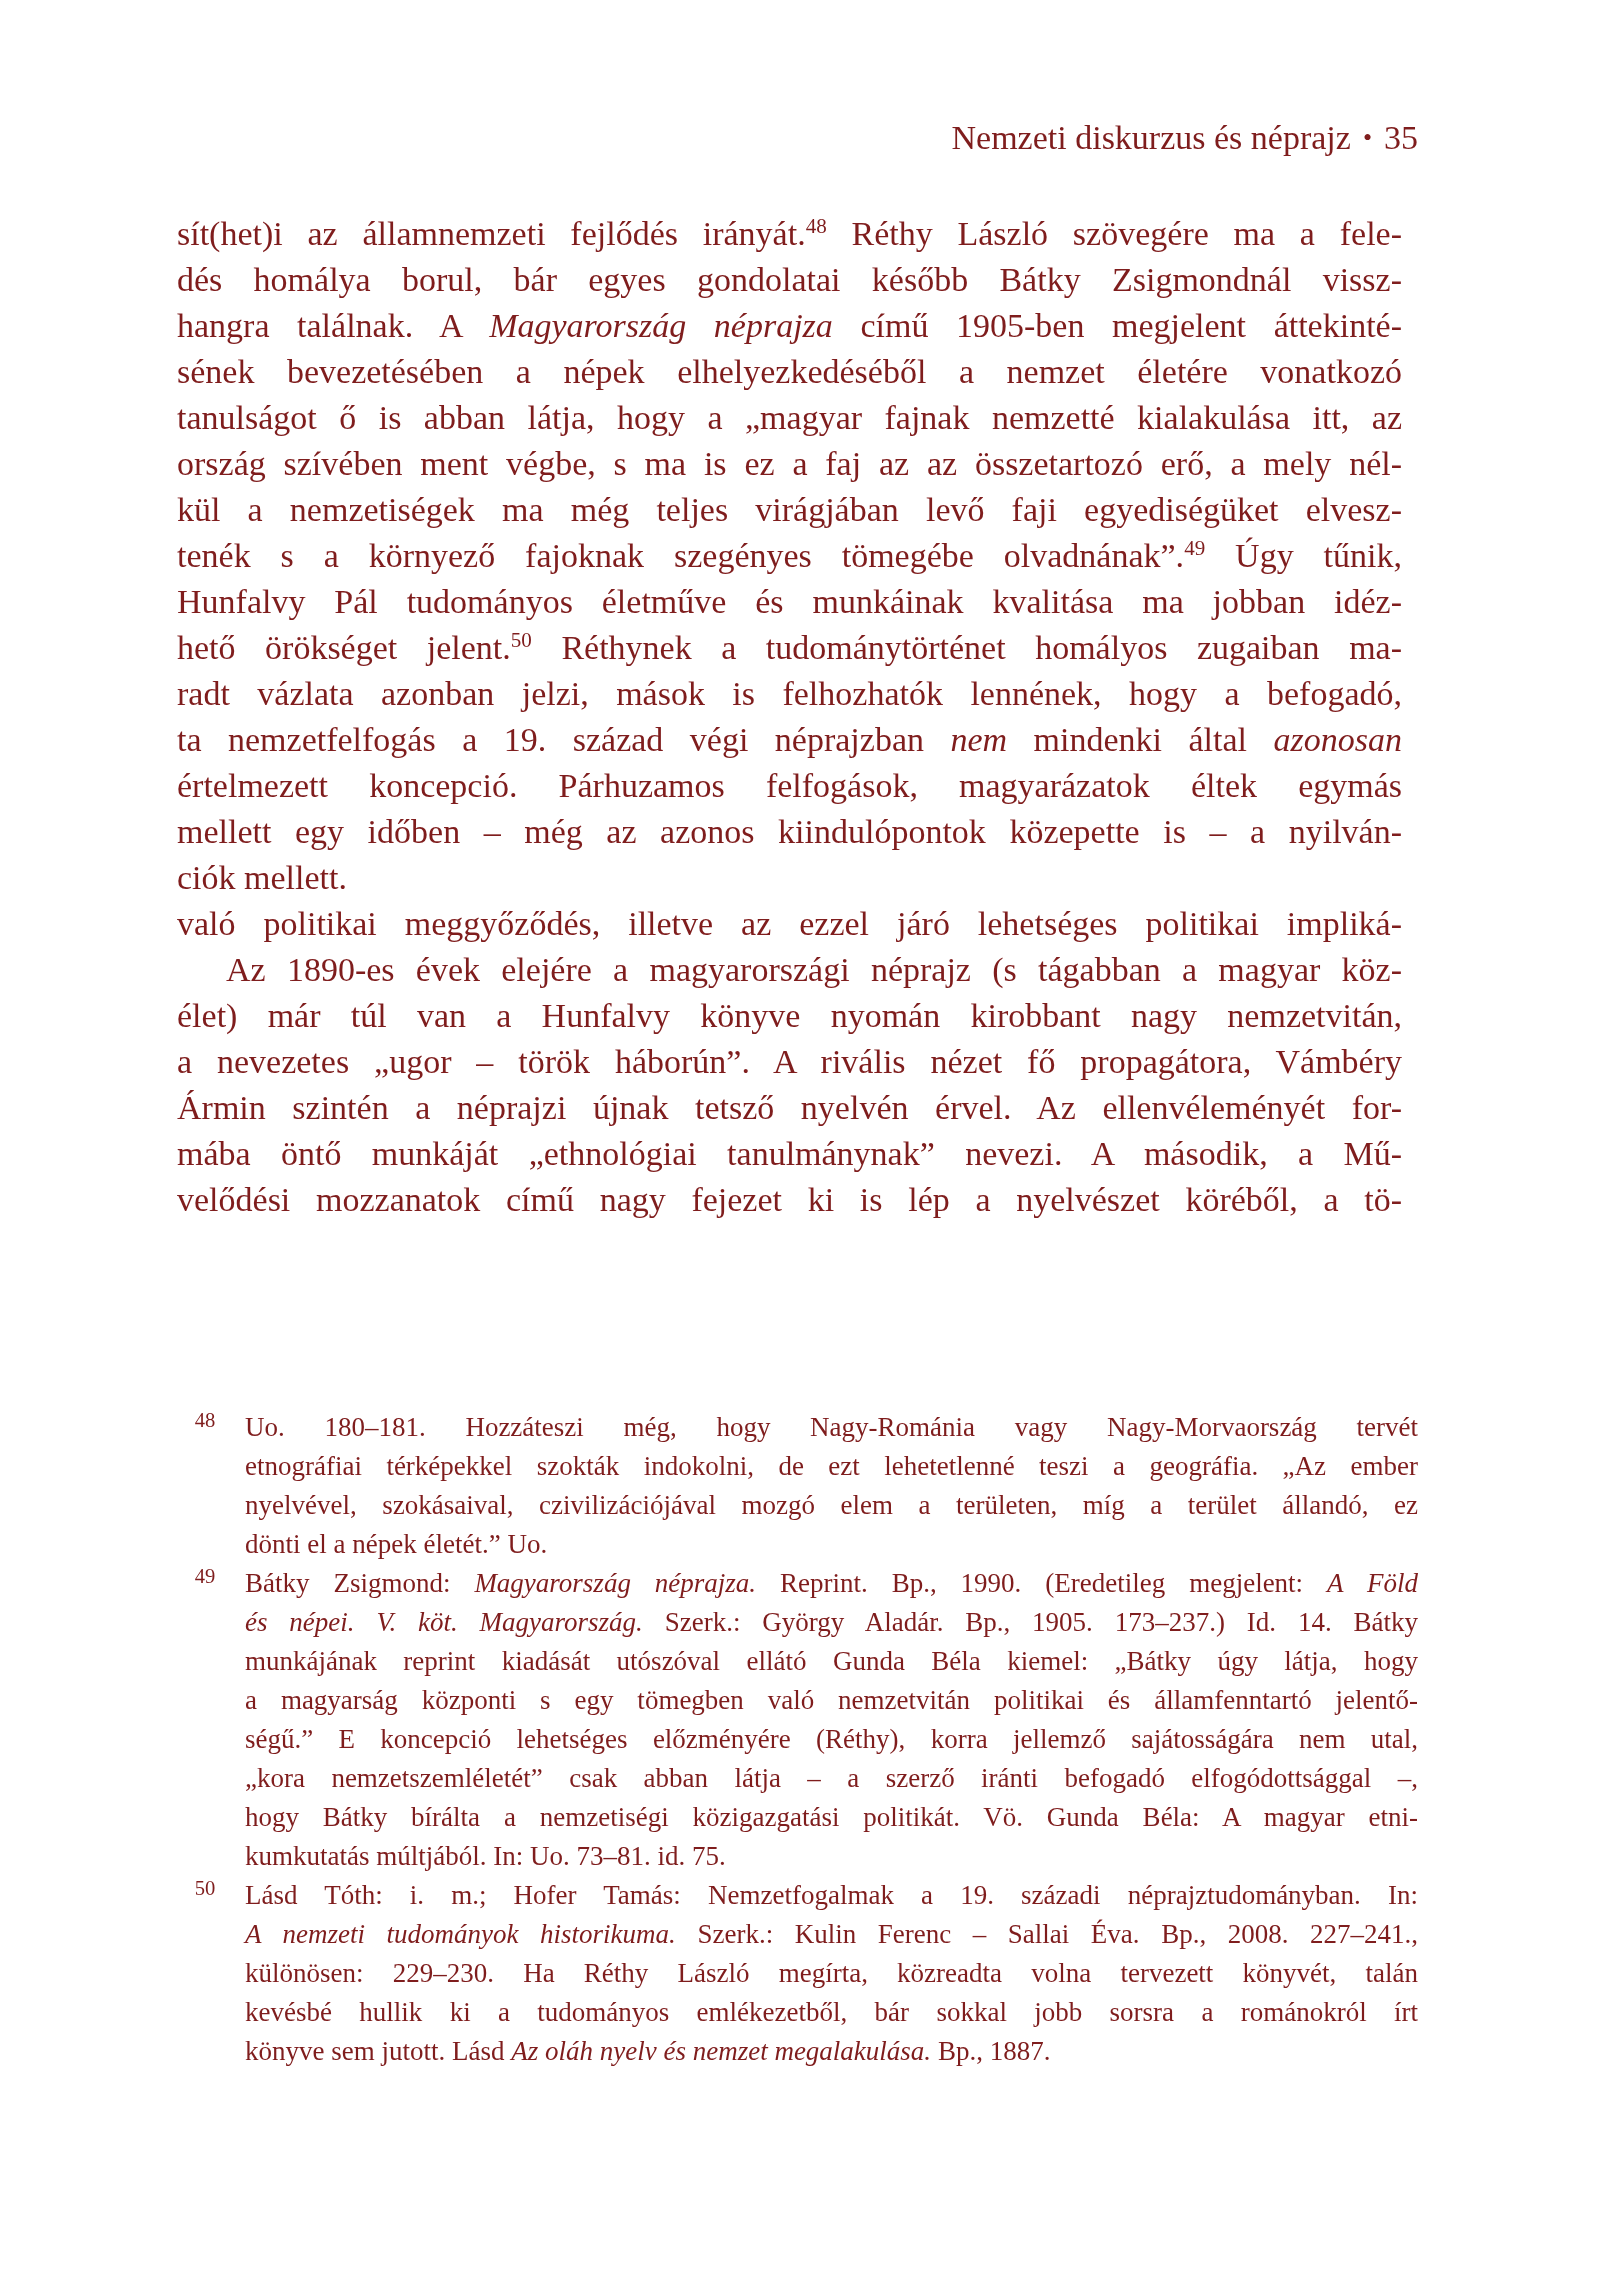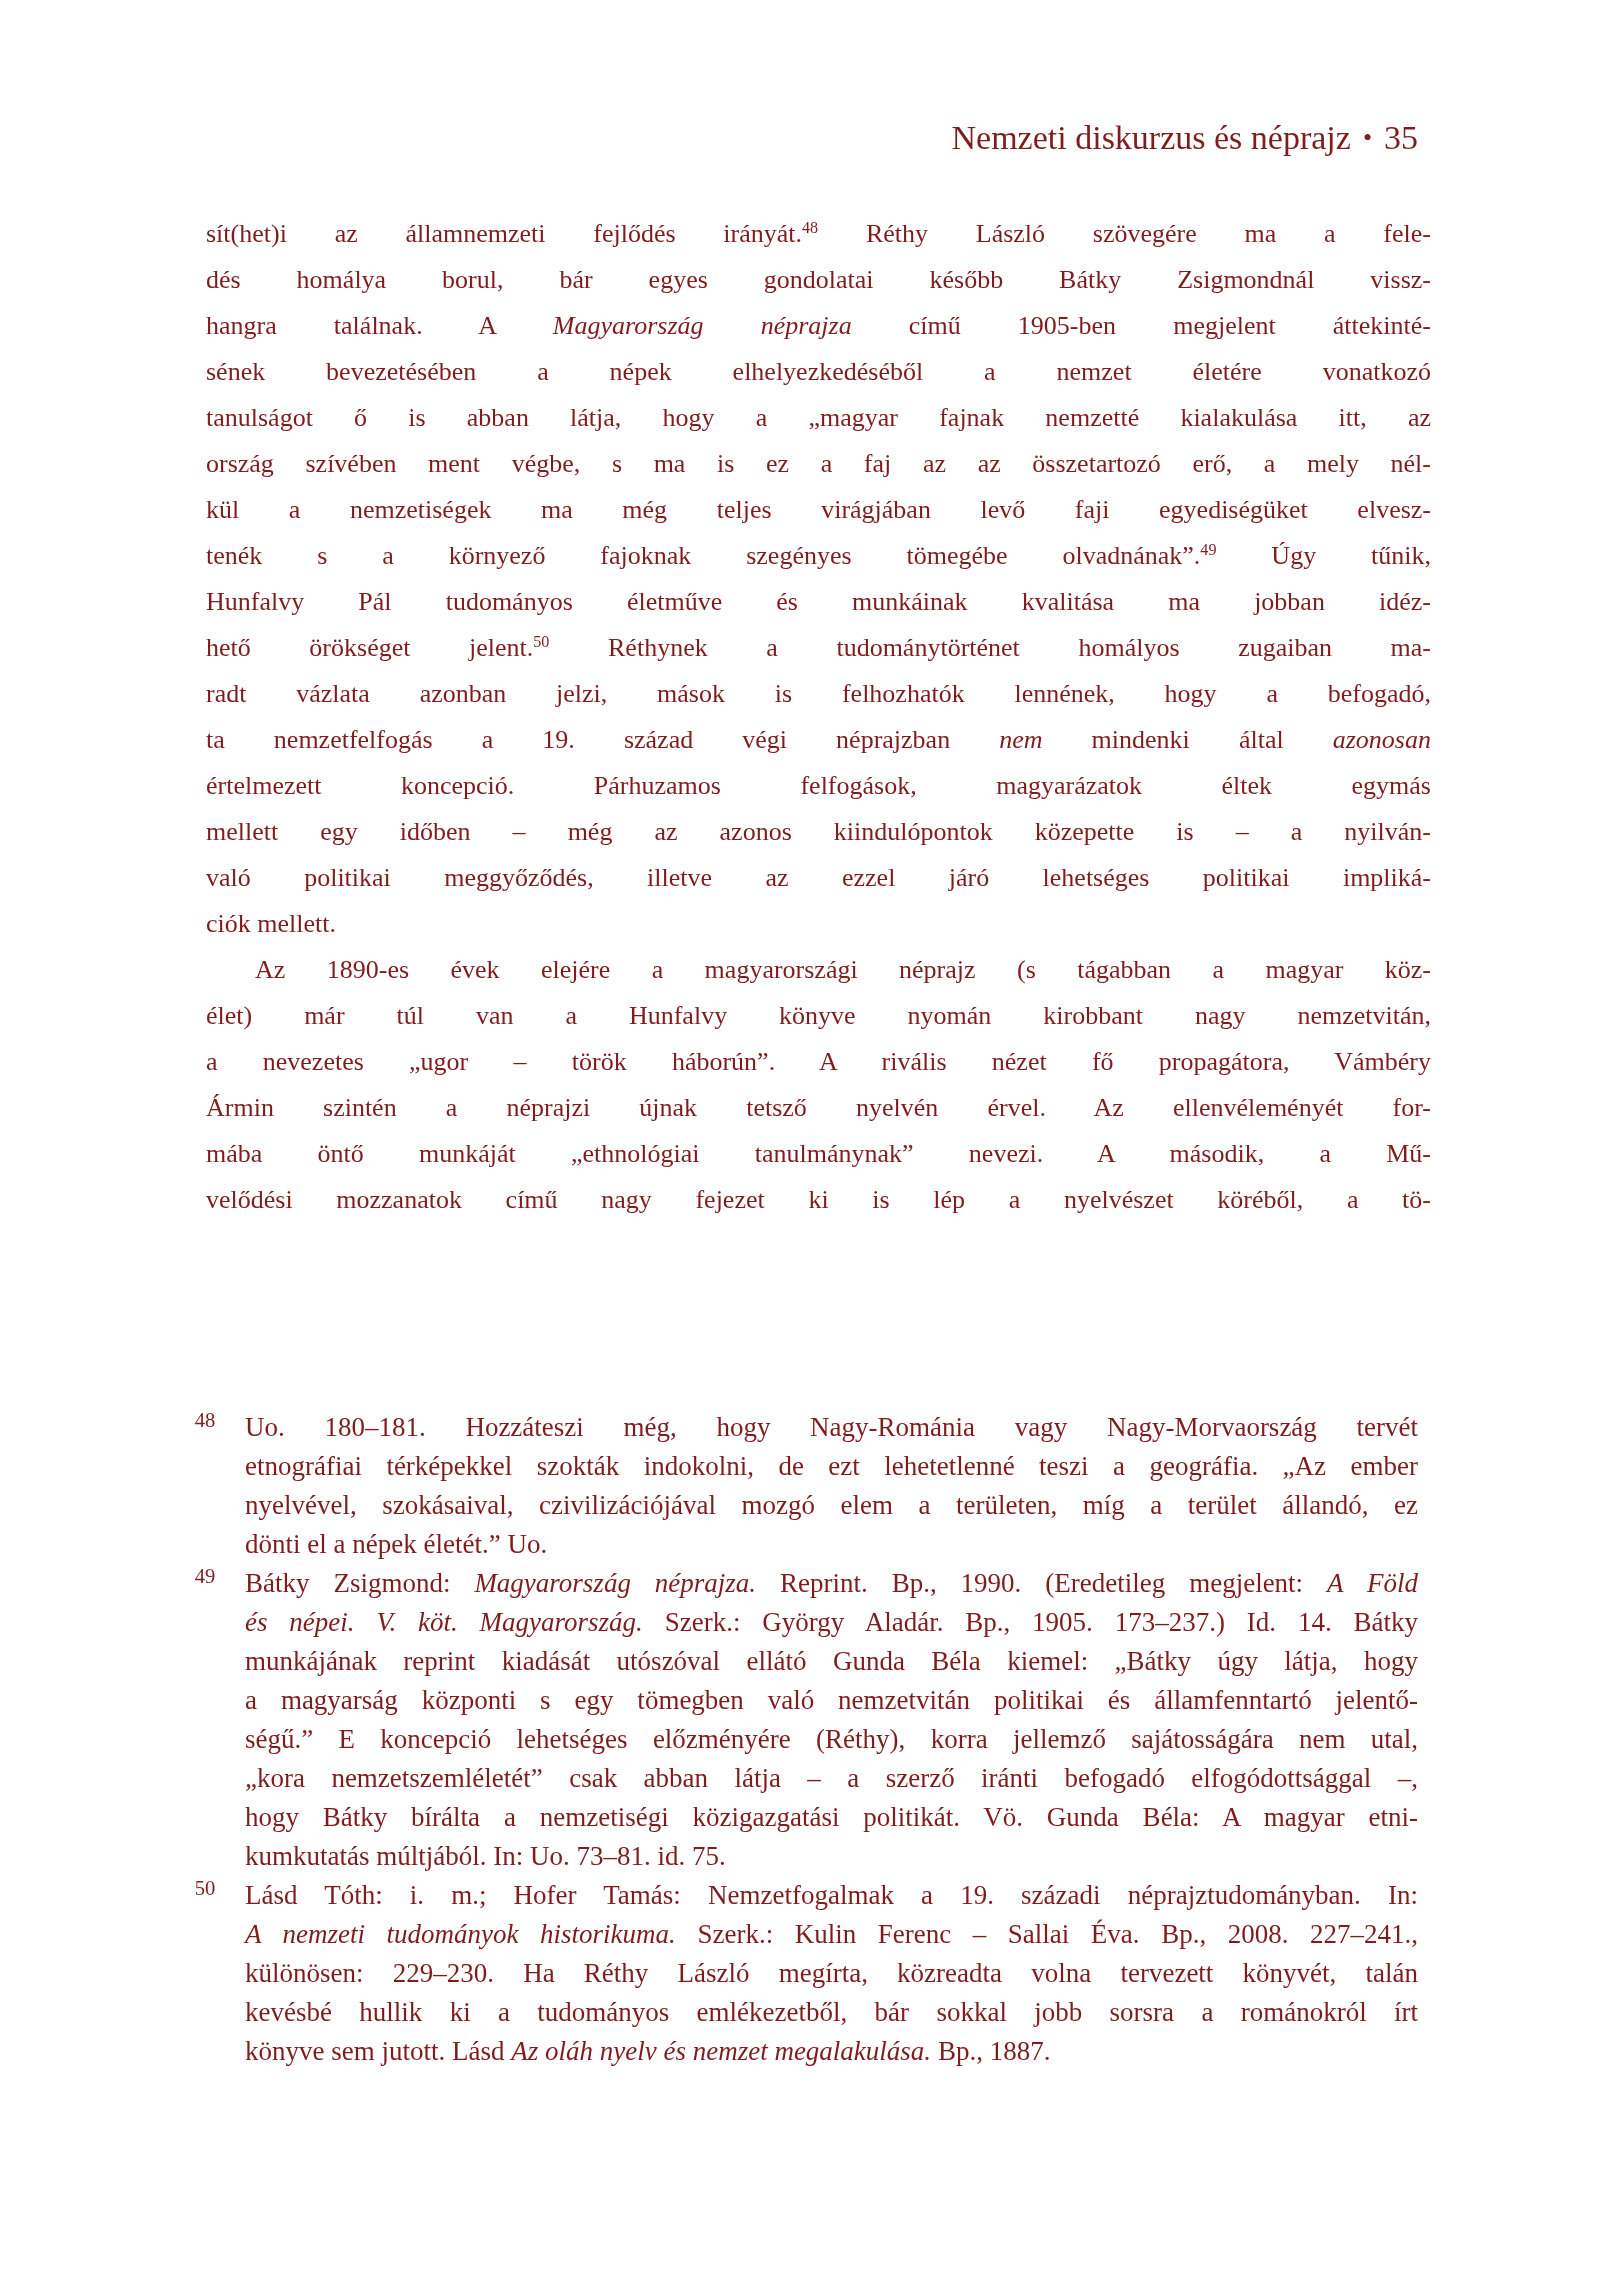--- a/index.html
+++ b/index.html
@@ -10,22 +10,22 @@
     color:#7f1d1d;
     font-family:Liberation Serif, serif;
     overflow:hidden;
   }
   .running-header{
     position:absolute;top:120px;left:193px;width:1225px;
     text-align:right;font-size:34px;line-height:36px;white-space:nowrap;
   }
   .running-header .bullet{margin:0 12px;font-size:26px;position:relative;top:-2.6px;}
   .body-text{
-    position:absolute;top:211px;left:206px;width:1225px;
-    font-size:26px;line-height:46px;
+    position:absolute;top:211px;left:177px;width:1225px;
+    font-size:34px;line-height:46px;
   }
   .footnotes{
     position:absolute;top:1408px;left:193px;width:1225px;
     font-size:27px;line-height:39px;
   }
   .line{
     text-align:justify;
     text-align-last:justify;
     text-justify:inter-word;
   }
@@ -60,22 +60,22 @@
         <div class="line"><span>tanulságot ő is abban látja, hogy a „magyar fajnak nemzetté kialakulása itt, az</span></div>
         <div class="line"><span>ország szívében ment végbe, s ma is ez a faj az az összetartozó erő, a mely nél-</span></div>
         <div class="line"><span>kül a nemzetiségek ma még teljes virágjában levő faji egyediségüket elvesz-</span></div>
         <div class="line"><span>tenék s a környező fajoknak szegényes tömegébe olvadnának”.</span><span class="ref">49</span><span> Úgy tűnik,</span></div>
         <div class="line"><span>Hunfalvy Pál tudományos életműve és munkáinak kvalitása ma jobban idéz-</span></div>
         <div class="line"><span>hető örökséget jelent.</span><span class="ref">50</span><span> Réthynek a tudománytörténet homályos zugaiban ma-</span></div>
         <div class="line"><span>radt vázlata azonban jelzi, mások is felhozhatók lennének, hogy a befogadó,</span></div>
         <div class="line"><span>ta nemzetfelfogás a 19. század végi néprajzban </span><span class="it">nem</span><span> mindenki által </span><span class="it">azonosan</span></div>
         <div class="line"><span>értelmezett koncepció. Párhuzamos felfogások, magyarázatok éltek egymás</span></div>
         <div class="line"><span>mellett egy időben – még az azonos kiindulópontok közepette is – a nyilván-</span></div>
+        <div class="line left"><span>ciók mellett.</span></div>
         <div class="line"><span>való politikai meggyőződés, illetve az ezzel járó lehetséges politikai impliká-</span></div>
-        <div class="line left"><span>ciók mellett.</span></div>
       </div>
       <div class="paragraph indent">
         <div class="line"><span>Az 1890-es évek elejére a magyarországi néprajz (s tágabban a magyar köz-</span></div>
         <div class="line"><span>élet) már túl van a Hunfalvy könyve nyomán kirobbant nagy nemzetvitán,</span></div>
         <div class="line"><span>a nevezetes „ugor – török háborún”. A rivális nézet fő propagátora, Vámbéry</span></div>
         <div class="line"><span>Ármin szintén a néprajzi újnak tetsző nyelvén érvel. Az ellenvéleményét for-</span></div>
         <div class="line"><span>mába öntő munkáját „ethnológiai tanulmánynak” nevezi. A második, a Mű-</span></div>
         <div class="line"><span>velődési mozzanatok című nagy fejezet ki is lép a nyelvészet köréből, a tö-</span></div>
       </div>
     </div>

